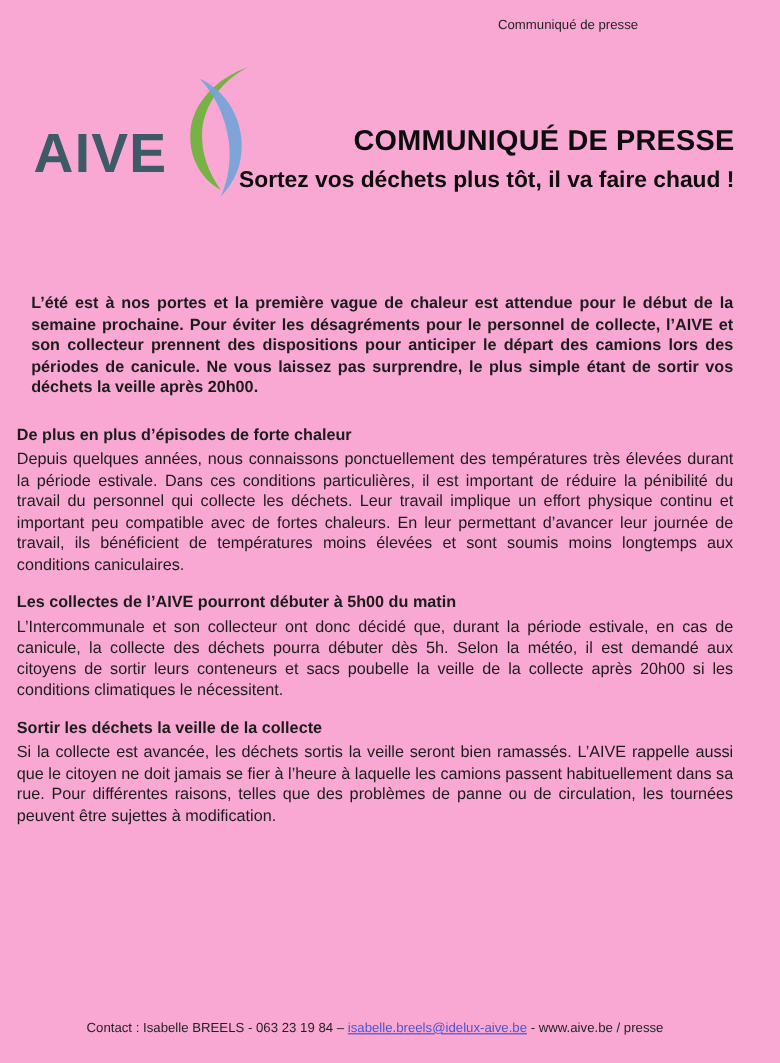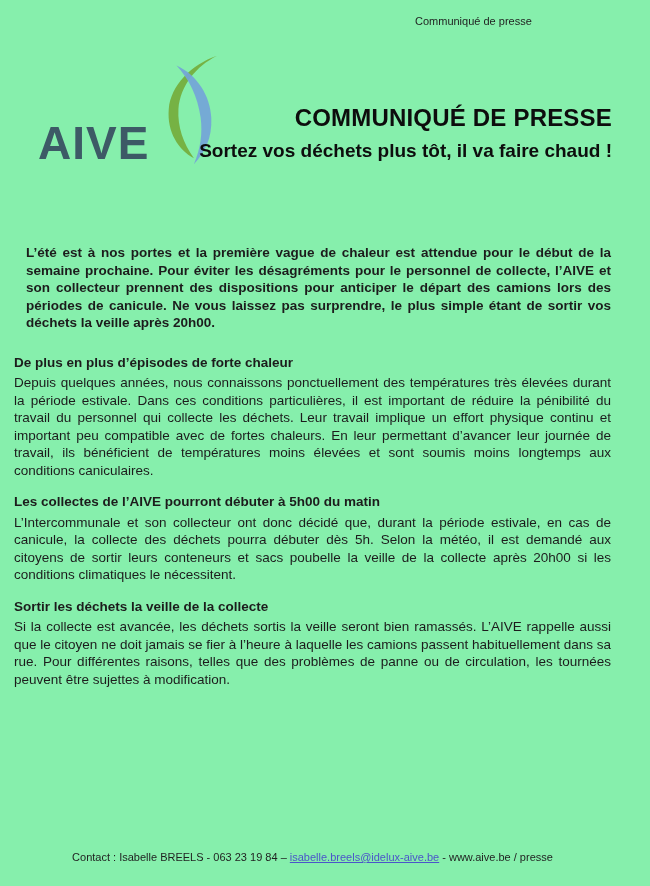--- a/index.html
+++ b/index.html
@@ -1,33 +1,33 @@
 <!DOCTYPE html>
 <html><head>
 <meta charset="utf-8">
 <style>
   html,body{margin:0;padding:0;background:#e8e8e8;}
   .page{
     position:relative;
     width:650px;height:886px;
-    background:#86efac;
+    background:#f9a8d4;
     margin:0 auto;
     font-family:"Liberation Sans", sans-serif;
     color:#1c1c1c;
     overflow:hidden;
   }
   
   .meta{
     position:absolute;left:415px;top:10px;
     font-size:11px;line-height:23px;color:#1f1f1f;
   }
   
   .logo{
-    position:absolute;left:38px;top:54px;
-    display:flex;align-items:flex-end;
+    position:absolute;left:28px;top:54px;
+    display:flex;align-items:center;
   }
   .logo-text{
     margin-top:33px;
     font-size:46px;font-weight:bold;line-height:1;
     letter-spacing:1px;color:#3d5a66;
   }
   .logo-mark{margin-left:13px;width:58px;height:112px;}
   
   .title-block{
     position:absolute;right:38px;top:104px;

